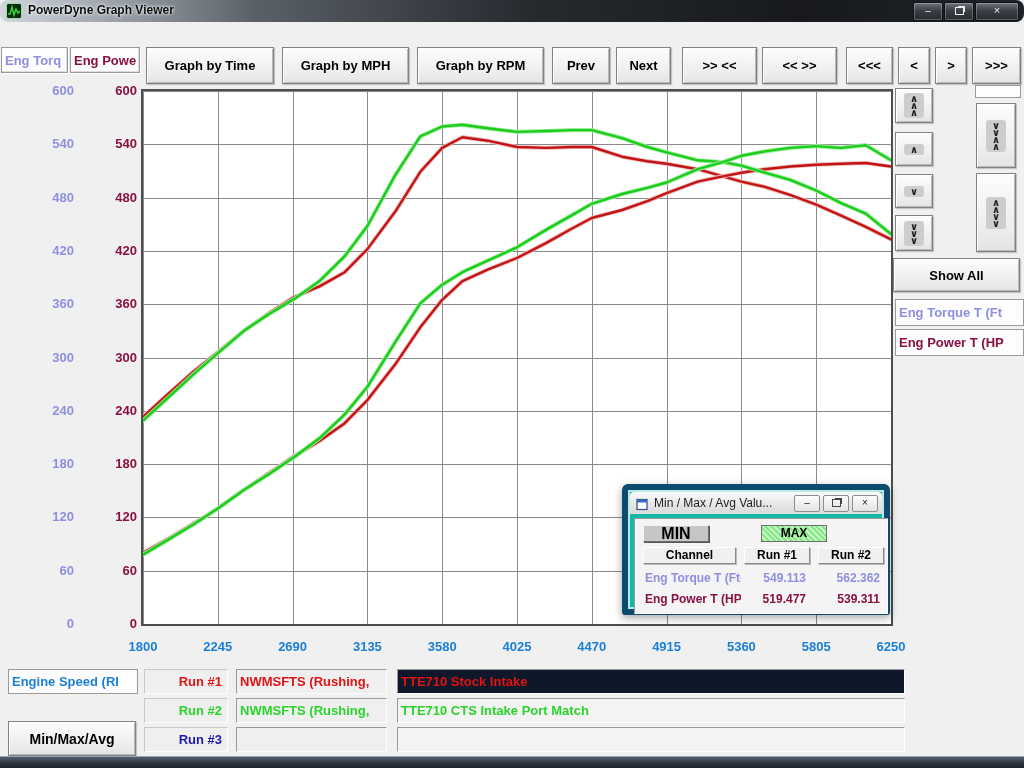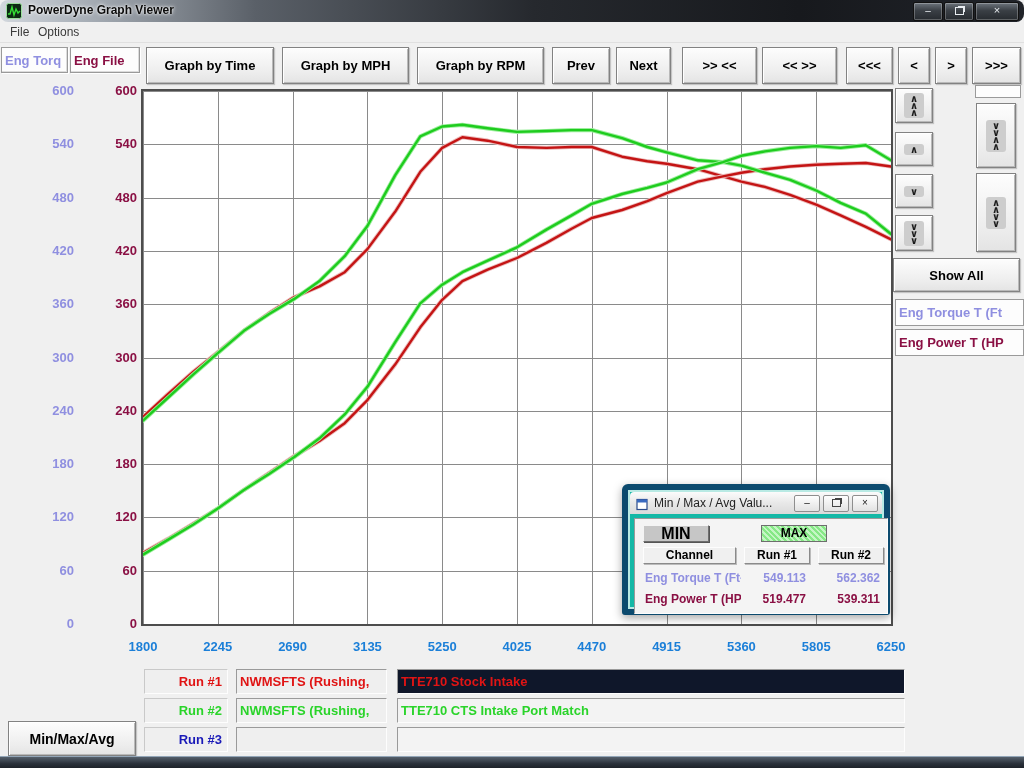--- a/index.html
+++ b/index.html
@@ -100,27 +100,23 @@
       </svg>
     </span>
     <span id="title">PowerDyne Graph Viewer</span>
     <div id="winbtns">
         <div class="wbtn min">–</div>
         <div class="wbtn res"><span class="resglyph"></span></div>
         <div class="wbtn cls">×</div>
       </div>
   </div>
 
-  <div id="menubar">
-    <span class="menu-item" style="left:6px">File</span>
-    <span class="menu-item" style="left:34px">Options</span>
-  </div>
 
   <div class="chanbtn" id="ytorq">Eng Torq</div>
-  <div class="chanbtn" id="ypowe">Eng File</div>
+  <div class="chanbtn" id="ypowe">Eng Powe</div>
 
   <div id="toolbar">
       <div class="tb raised" style="left: 146px; width: 128px;">Graph by Time</div>
       <div class="tb raised" style="left: 282px; width: 127px;">Graph by MPH</div>
       <div class="tb raised" style="left: 417px; width: 127px;">Graph by RPM</div>
       <div class="tb raised" style="left: 552px; width: 58px;">Prev</div>
       <div class="tb raised" style="left: 616px; width: 55px;">Next</div>
       <div class="tb raised" style="left: 682px; width: 75px;">&gt;&gt; &lt;&lt;</div>
       <div class="tb raised" style="left: 762px; width: 75px;">&lt;&lt; &gt;&gt;</div>
       <div class="tb raised" style="left: 846px; width: 47px;">&lt;&lt;&lt;</div>
@@ -184,21 +180,21 @@
         <polyline points="0.0,329.6 25.2,306.5 50.4,283.4 74.8,262.1 100.9,239.8 126.1,223.0 151.3,207.9 176.5,190.1 201.7,165.2 224.4,135.0 252.1,84.4 277.3,45.3 299.2,35.5 319.4,33.8 344.6,37.3 374.0,40.9 403.4,40.0 428.6,39.1 448.8,39.1 479.1,47.1 504.3,56.0 523.6,61.3 554.7,69.3 579.9,71.1 598.4,74.6 621.9,81.7 647.1,88.8 673.2,99.5 697.6,111.9 722.8,122.6 748.0,143.0" fill="none" stroke="#1ecc1e" stroke-width="2.4" stroke-linejoin="round" stroke-linecap="round"></polyline>
         <polyline points="0.0,463.7 25.2,448.6 50.4,433.5 74.8,417.5 100.9,398.9 126.1,382.9 151.3,366.0 176.5,347.3 201.7,323.4 224.4,295.8 252.1,251.4 277.3,212.3 299.2,193.7 319.4,181.2 344.6,169.7 374.0,156.3 403.4,138.6 428.6,124.4 448.8,112.8 479.1,103.0 504.3,96.8 523.6,91.5 554.7,78.2 579.9,71.1 598.4,64.8 621.9,60.4 647.1,56.9 673.2,55.1 697.6,56.9 722.8,54.2 748.0,69.3" fill="none" stroke="#9dee9d" stroke-width="4.2" stroke-linejoin="round" stroke-linecap="round"></polyline>
         <polyline points="0.0,463.7 25.2,448.6 50.4,433.5 74.8,417.5 100.9,398.9 126.1,382.9 151.3,366.0 176.5,347.3 201.7,323.4 224.4,295.8 252.1,251.4 277.3,212.3 299.2,193.7 319.4,181.2 344.6,169.7 374.0,156.3 403.4,138.6 428.6,124.4 448.8,112.8 479.1,103.0 504.3,96.8 523.6,91.5 554.7,78.2 579.9,71.1 598.4,64.8 621.9,60.4 647.1,56.9 673.2,55.1 697.6,56.9 722.8,54.2 748.0,69.3" fill="none" stroke="#1ecc1e" stroke-width="2.4" stroke-linejoin="round" stroke-linecap="round"></polyline>
       </svg>
   </div>
   <div id="xlabels">
       <span class="xlab" style="left: 111px;">1800</span>
       <span class="xlab" style="left: 185.8px;">2245</span>
       <span class="xlab" style="left: 260.6px;">2690</span>
       <span class="xlab" style="left: 335.4px;">3135</span>
-      <span class="xlab" style="left: 410.2px;">5250</span>
+      <span class="xlab" style="left: 410.2px;">3580</span>
       <span class="xlab" style="left: 485px;">4025</span>
       <span class="xlab" style="left: 559.8px;">4470</span>
       <span class="xlab" style="left: 634.6px;">4915</span>
       <span class="xlab" style="left: 709.4px;">5360</span>
       <span class="xlab" style="left: 784.2px;">5805</span>
       <span class="xlab" style="left: 859px;">6250</span>
     </div>
 
   <div id="scrollbtns">
       <div class="sbtn raised" style="left: 895px; top: 88px; width: 38px; height: 35px;">
@@ -251,20 +247,21 @@
       <div class="cell sunk" style="left: 144px; top: 669px; width: 84px; text-align: right; padding-right: 5px; color: rgb(224, 20, 20); border-color: rgb(201, 201, 201) rgb(253, 253, 253) rgb(253, 253, 253) rgb(201, 201, 201);">Run #1</div>
       <div class="cell sunk" style="left: 236px; top: 669px; width: 151px; padding-left: 3px; color: rgb(224, 20, 20);">NWMSFTS (Rushing,</div>
       <div class="cell sunk" style="left: 397px; top: 669px; width: 508px; background: #0f172a; padding-left: 3px; color: rgb(224, 20, 20);">TTE710 Stock Intake</div>
       <div class="cell sunk" style="left: 144px; top: 698px; width: 84px; text-align: right; padding-right: 5px; color: rgb(42, 212, 42); border-color: rgb(201, 201, 201) rgb(253, 253, 253) rgb(253, 253, 253) rgb(201, 201, 201);">Run #2</div>
       <div class="cell sunk" style="left: 236px; top: 698px; width: 151px; padding-left: 3px; color: rgb(42, 212, 42);">NWMSFTS (Rushing,</div>
       <div class="cell sunk" style="left: 397px; top: 698px; width: 508px; background: rgb(243, 243, 243); padding-left: 3px; color: rgb(42, 212, 42);">TTE710 CTS Intake Port Match</div>
       <div class="cell sunk" style="left: 144px; top: 727px; width: 84px; text-align: right; padding-right: 5px; color: rgb(26, 26, 184); border-color: rgb(201, 201, 201) rgb(253, 253, 253) rgb(253, 253, 253) rgb(201, 201, 201);">Run #3</div>
       <div class="cell sunk" style="left: 236px; top: 727px; width: 151px; padding-left: 3px; color: rgb(26, 26, 184);"></div>
       <div class="cell sunk" style="left: 397px; top: 727px; width: 508px; background: rgb(243, 243, 243); padding-left: 3px; color: rgb(26, 26, 184);"></div>
     </div>
+  <div id="xchan">Engine Speed (RI</div>
   <button id="minmaxbtn" class="raised">Min/Max/Avg</button>
 
   <div id="popup">
     <div id="popup-titlebar">
       <span id="popup-icon">
         <svg width="13" height="13" viewBox="0 0 13 13">
           <rect x="1" y="1.5" width="10" height="10" fill="#fff" stroke="#2a4a8a" stroke-width="1.2"></rect>
           <rect x="1" y="1.5" width="10" height="3" fill="#3a6ac0"></rect>
         </svg>
       </span>

